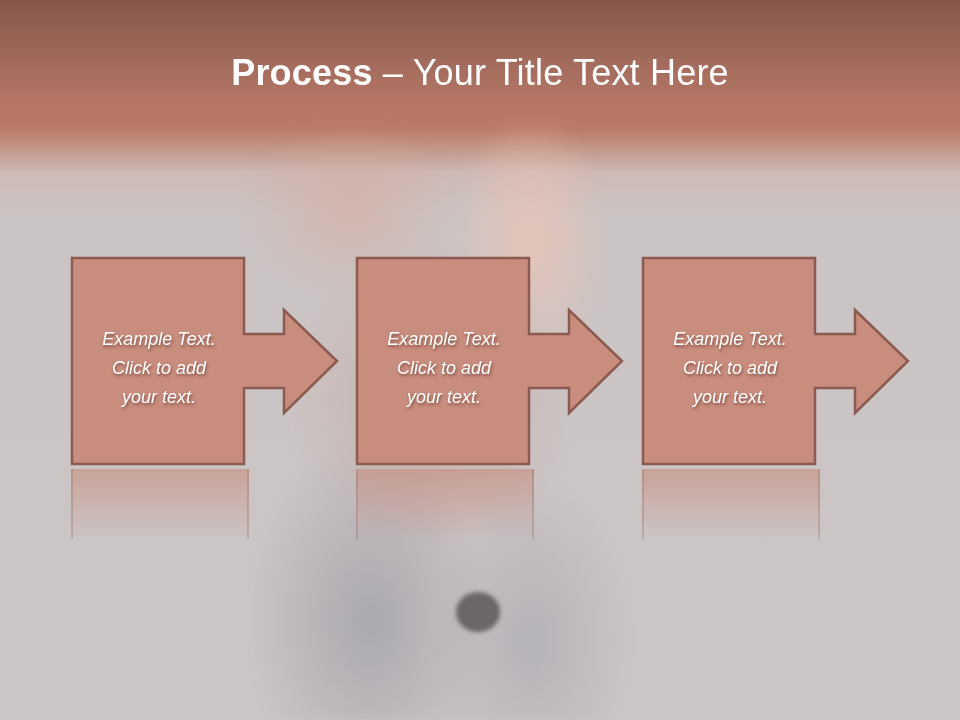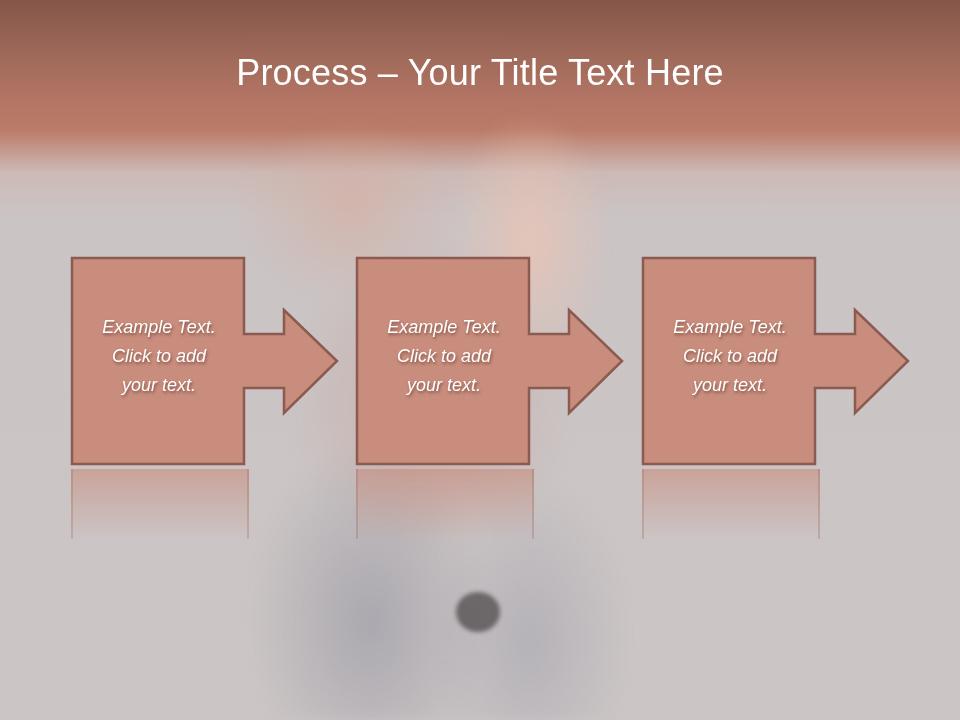--- a/index.html
+++ b/index.html
@@ -24,27 +24,27 @@
     filter: blur(6px);
   }
   .watch {
     position: absolute; left: 456px; top: 592px; width: 44px; height: 40px;
     border-radius: 50%; background: rgba(40,35,35,0.55); filter: blur(2px);
   }
   .title {
     position: absolute; left: 0; right: 0; top: 52px; text-align: center;
     color: #ffffff; font-size: 36px; letter-spacing: 0.2px;
   }
-  .title .bold { font-weight: normal; }
+  .title .bold { font-weight: bold; }
   .title .sep, .title .rest { font-weight: normal; }
 
   .step { position: absolute; top: 257px; width: 270px; height: 280px; }
   .step svg { position: absolute; left: 0; top: 0; overflow: visible; }
   .step-text {
-    position: absolute; left: 2px; top: 56px; width: 172px;
+    position: absolute; left: 2px; top: 68px; width: 172px;
     text-align: center; color: #ffffff; font-style: italic;
     font-size: 18px; line-height: 29px;
     text-shadow: 1px 2px 3px rgba(80,40,30,0.6);
   }
   .reflection {
     position: absolute; left: 0; top: 212px; width: 174px; height: 70px;
     background: linear-gradient(to bottom, rgba(200,140,125,0.6), rgba(200,140,125,0));
     border-left: 2px solid rgba(140,90,80,0.25);
     border-right: 2px solid rgba(140,90,80,0.25);
   }

